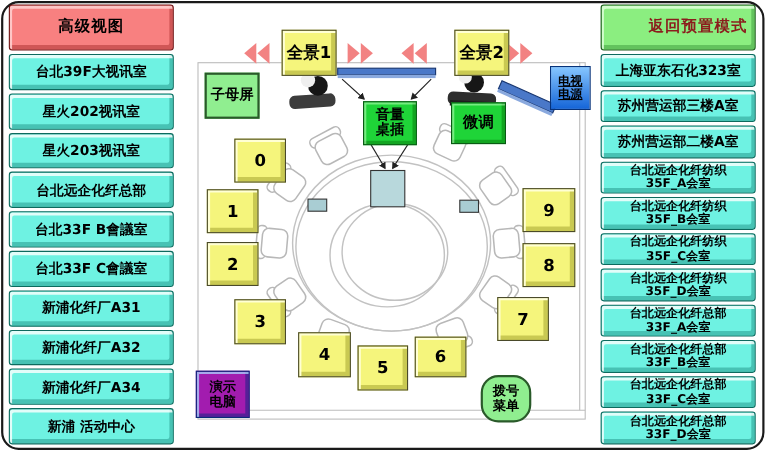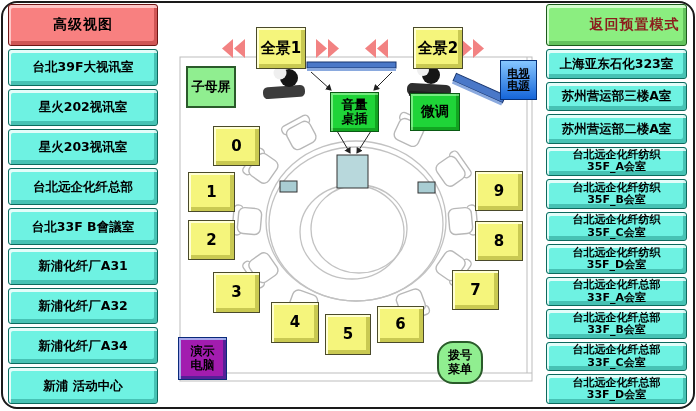--- a/index.html
+++ b/index.html
@@ -160,20 +160,21 @@
 
   <div class="outer-frame"></div>
 
   <div class="sidebar left">
     <div class="btn3d red3d side-top">高级视图</div>
     <div class="btn3d cyan room-btn">台北39F大视讯室</div>
     <div class="btn3d cyan room-btn">星火202视讯室</div>
     <div class="btn3d cyan room-btn">星火203视讯室</div>
     <div class="btn3d cyan room-btn">台北远企化纤总部</div>
     <div class="btn3d cyan room-btn">台北33F B會議室</div>
+    <div class="btn3d cyan room-btn">台北33F C會議室</div>
     <div class="btn3d cyan room-btn">新浦化纤厂A31</div>
     <div class="btn3d cyan room-btn">新浦化纤厂A32</div>
     <div class="btn3d cyan room-btn">新浦化纤厂A34</div>
     <div class="btn3d cyan room-btn">新浦 活动中心</div>
   </div>
 
   <div class="sidebar right">
     <div class="btn3d green3d side-top">返回预置模式</div>
     <div class="btn3d cyan room-btn">上海亚东石化323室</div>
     <div class="btn3d cyan room-btn">苏州营运部三楼A室</div>

